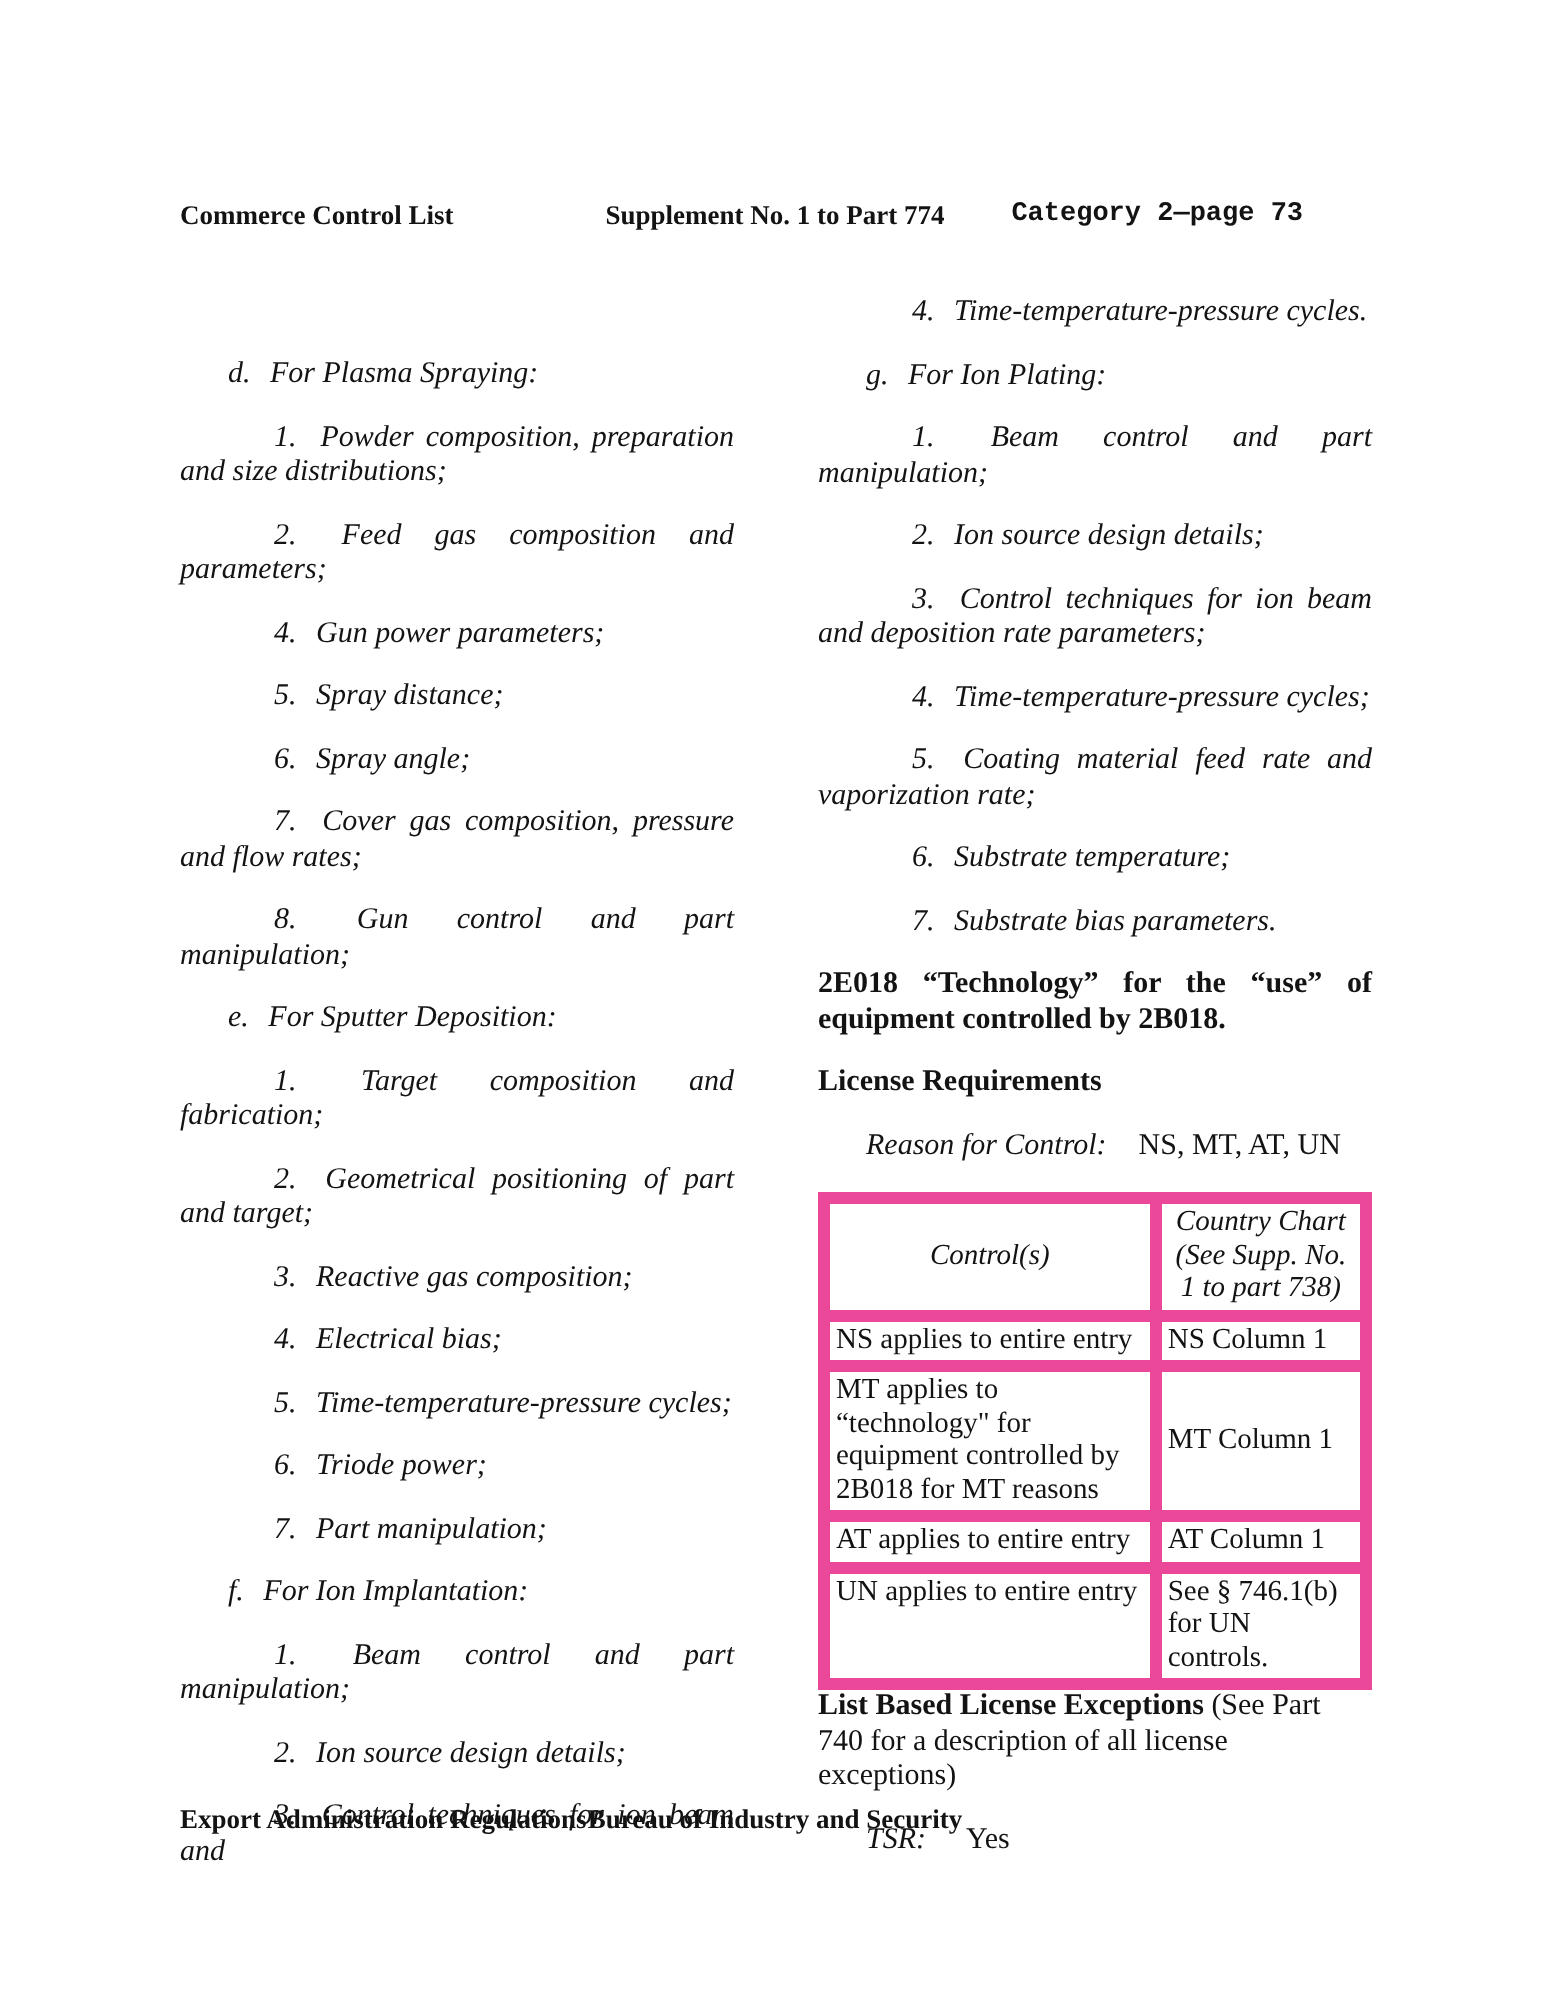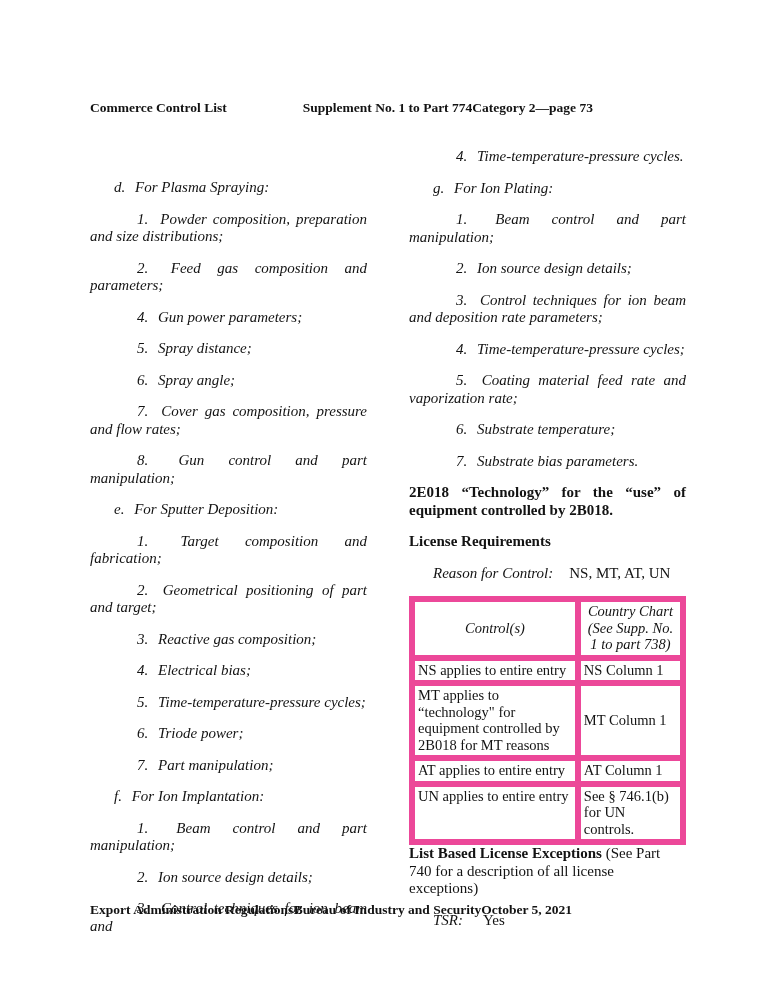--- a/index.html
+++ b/index.html
@@ -13,21 +13,21 @@
   }
   .page { position:absolute; inset:0; }
 
   
   .runhead {
     position:absolute; left:90px; width:595px;
     display:grid; grid-template-columns:1fr auto 1fr;
     font-weight:bold; font-size:13.5px; line-height:16px;margin-top:12px;
   }
   .runhead .c { text-align:center; }
-  .runhead .r { text-align:left; }
+  .runhead .r { text-align:center;font-family:Liberation Mono, monospace; }
   .hdr { top:88px; }
   .ftr { top:890px; }
 
   
   .col {
     position:absolute; width:277px;
     font-size:15px; line-height:17.5px;
   }
   .col-left  { left:90px;  top:179px; }
   .col-right { left:409px; top:148px; }
@@ -160,16 +160,15 @@
     </table>
 
     <p class="licex"><b>List Based License Exceptions</b> <span>(See Part 740 for a description of all license exceptions)</span></p>
 
     <p class="tsr"><span class="label">TSR:</span><span class="value">Yes</span></p>
   </div>
 
   <div class="runhead ftr">
     <span>Export Administration Regulations</span>
     <span class="c">Bureau of Industry and Security</span>
-    <span class="r">October 5, 2021</span>
   </div>
 
 </div>
 
 </body></html>

